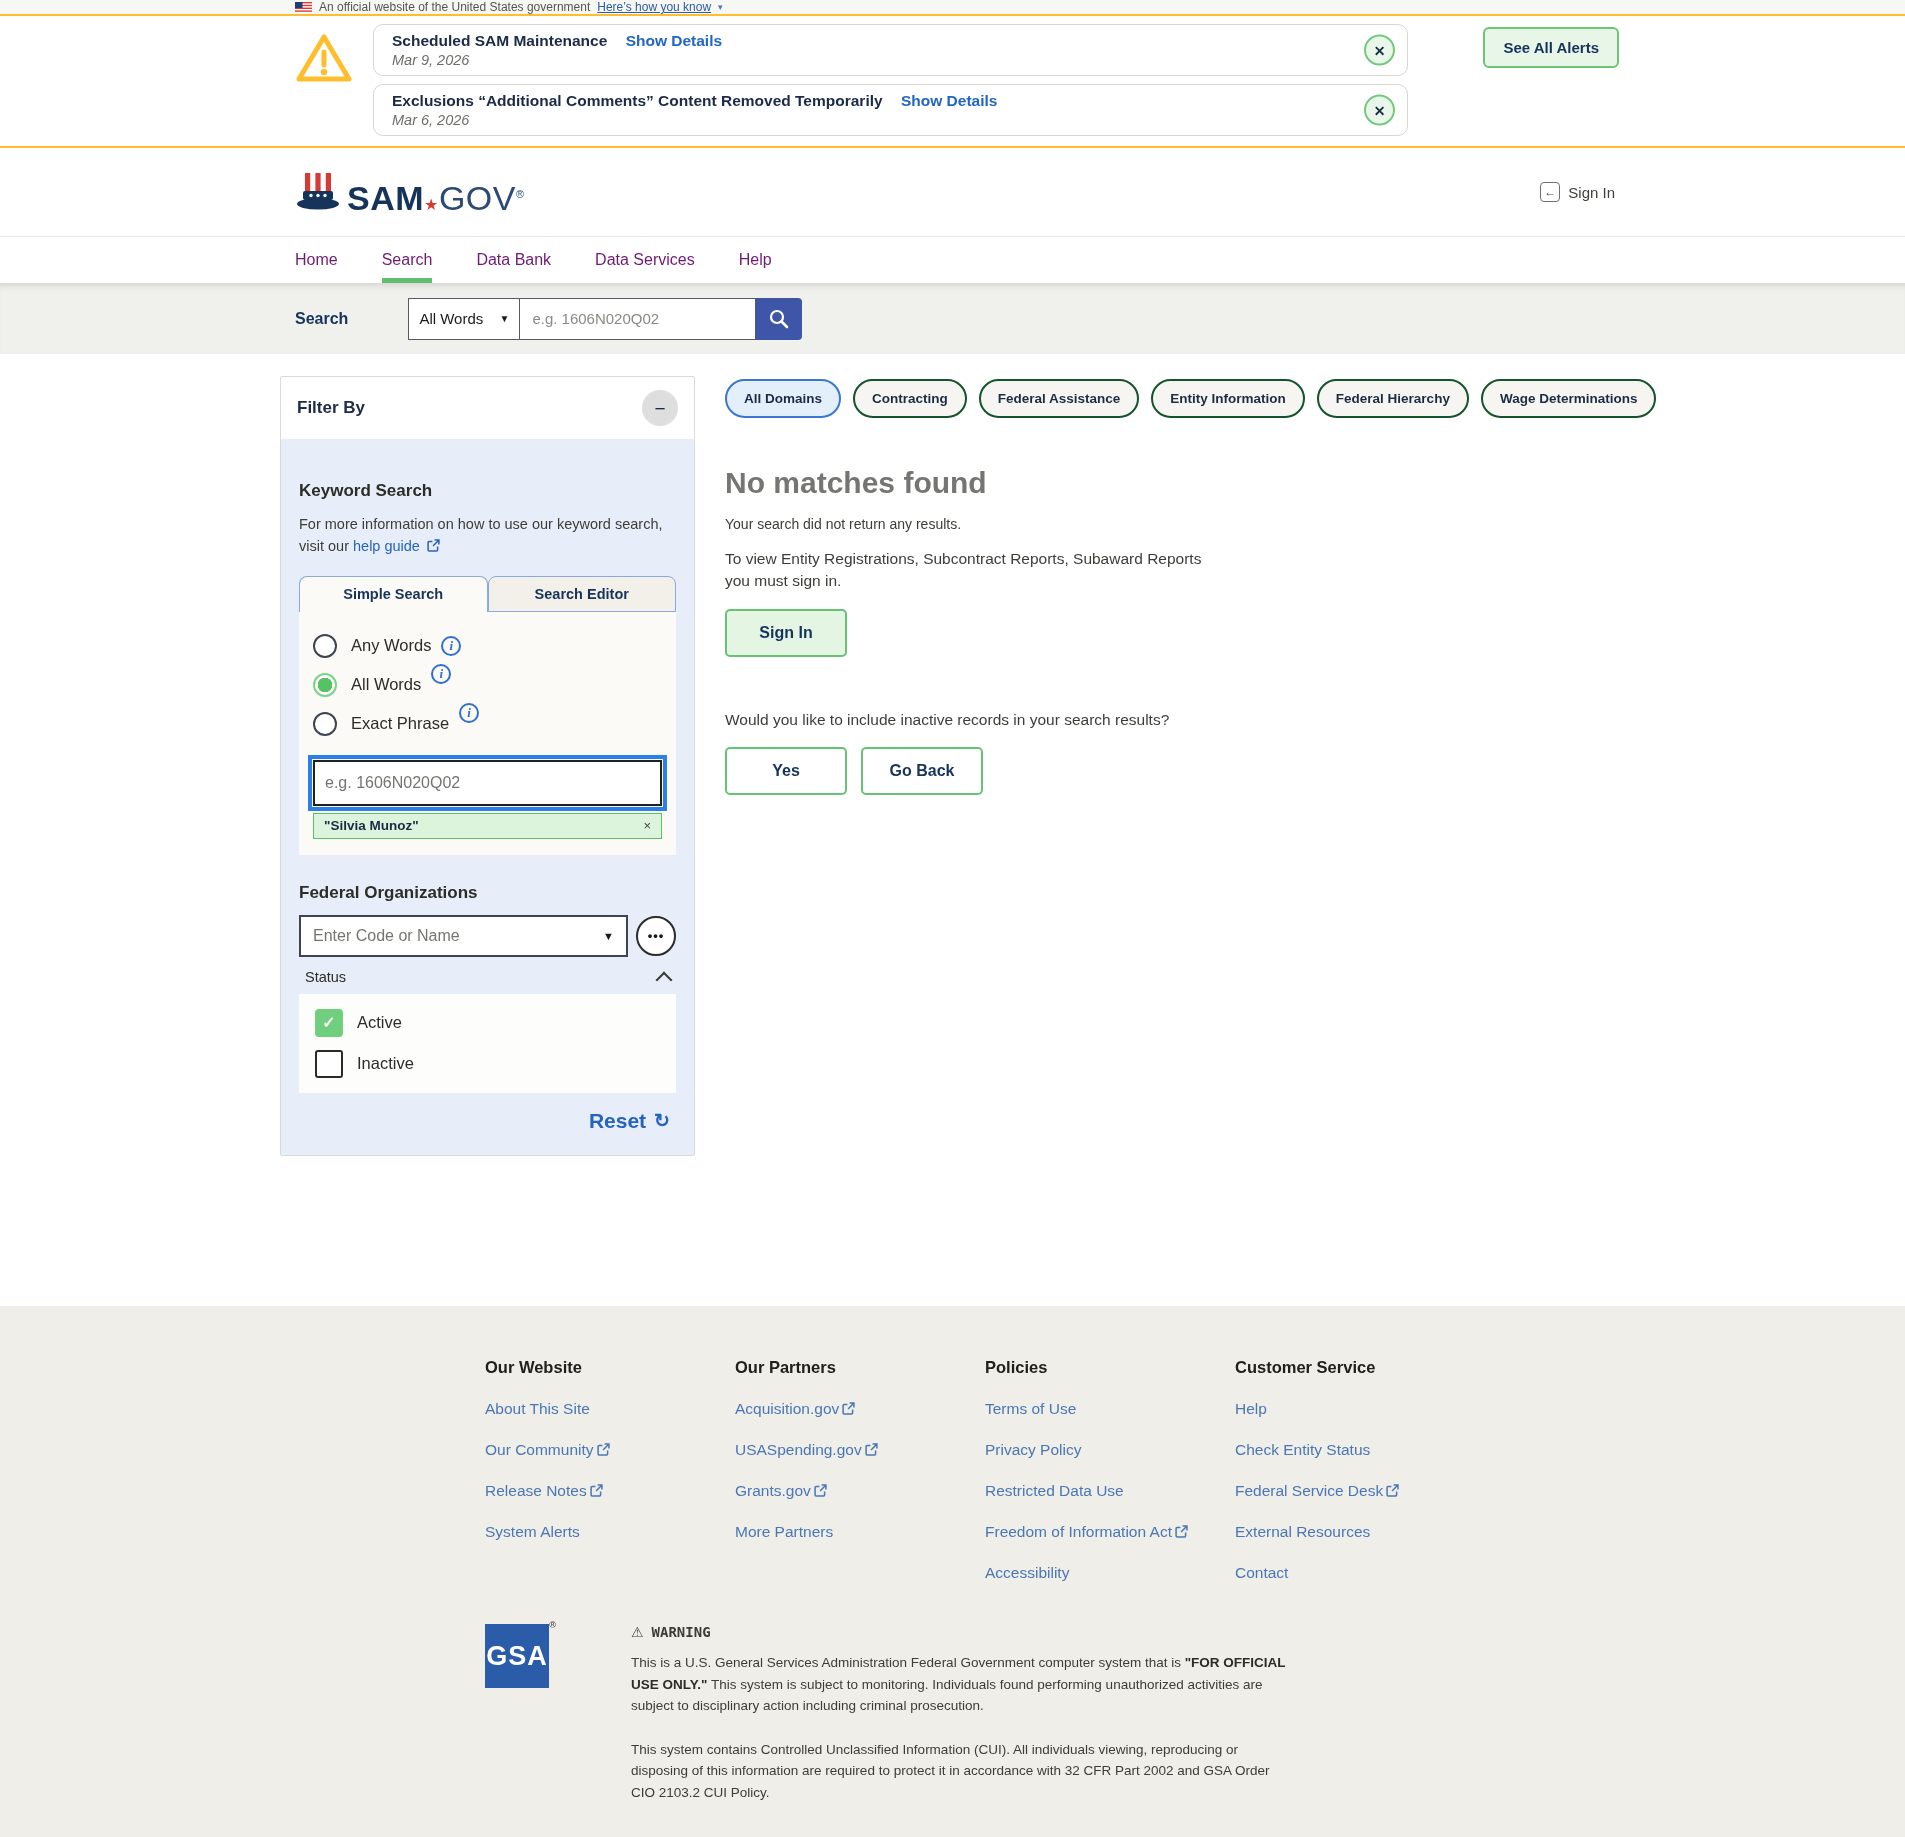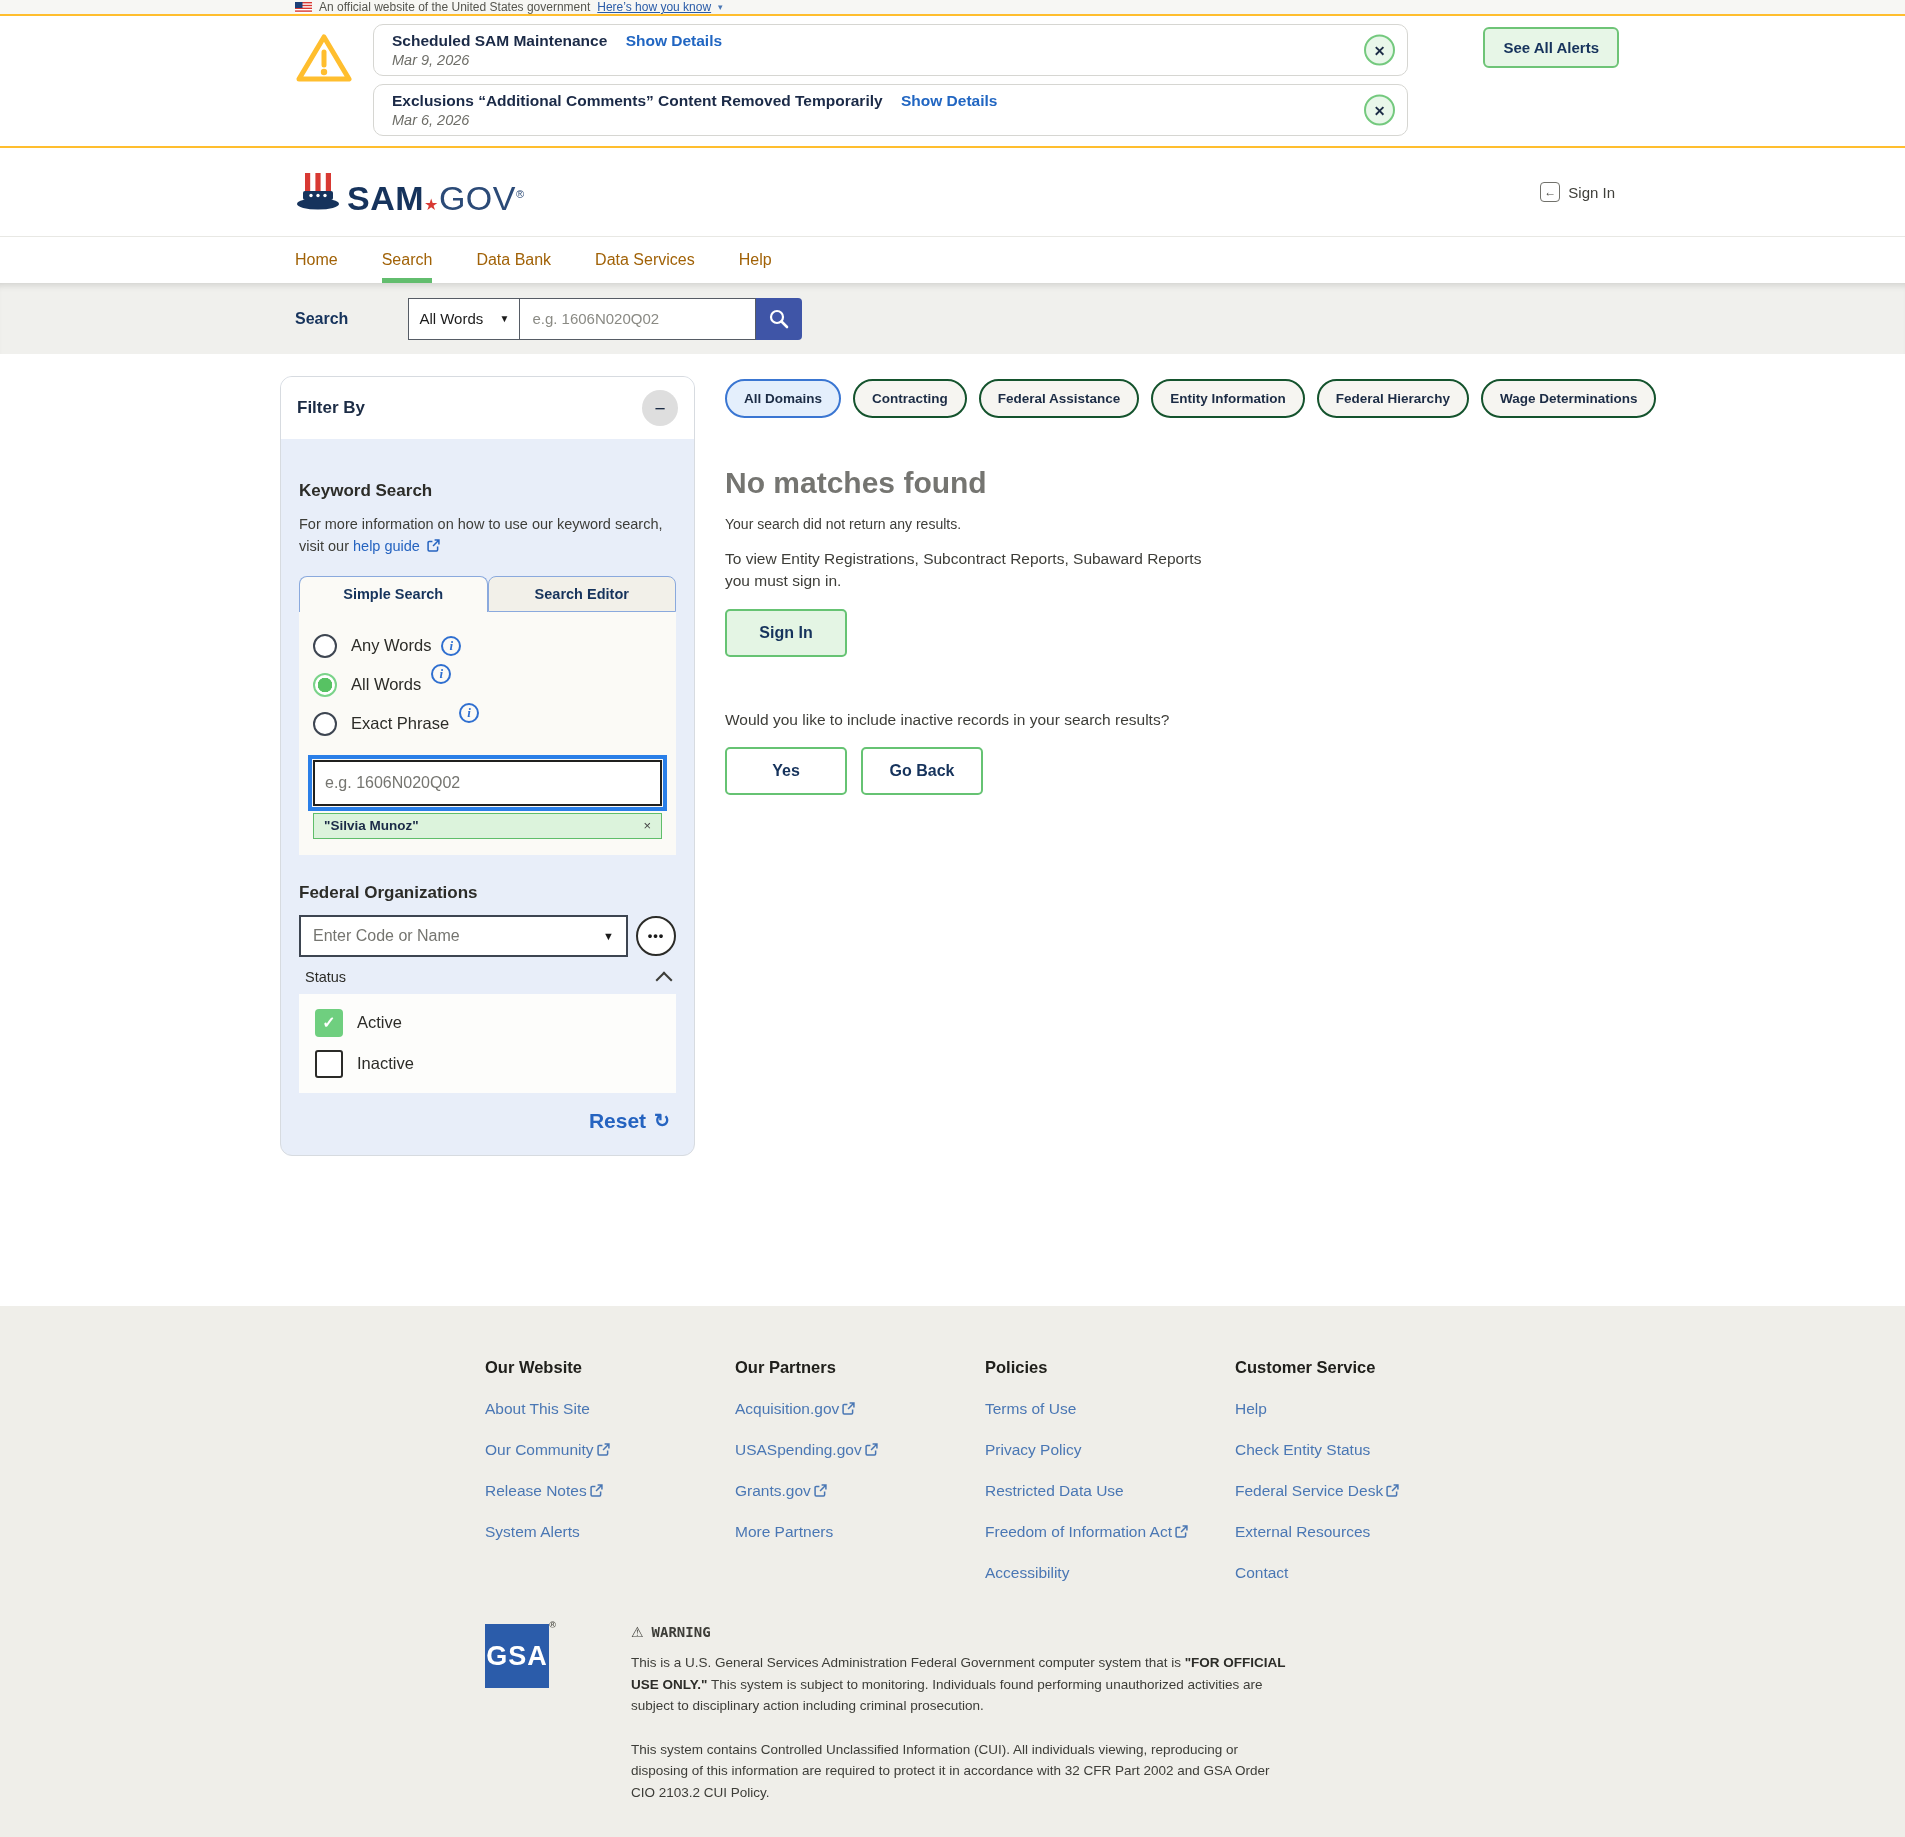--- a/index.html
+++ b/index.html
@@ -49,21 +49,21 @@
   .brand-gov { color: #2b4a77; }
   .brand-reg { font-size: 11px; color: #2b4a77; vertical-align: super; }
   .signin-top { margin-left: auto; margin-right: 10px; display: flex; align-items: center; gap: 8px;
     font-size: 15px; color: #3f3f3a; cursor: pointer; }
   .signin-box { width: 20px; height: 20px; border: 1.5px solid #71716b; border-radius: 4px;
     display: flex; align-items: center; justify-content: center; font-size: 12px; color: #4a4a44; }
 
   
   .nav { height: 47px; border-top: 1px solid #e8e8e4; background: #fff; }
   .nav .container { display: flex; gap: 44px; padding-left: 15px; height: 100%; }
-  .nav-item { font-size: 16px; color: #a16207; display: flex; align-items: center; cursor: pointer;
+  .nav-item { font-size: 16px; color: #701a75; display: flex; align-items: center; cursor: pointer;
     border-bottom: 5px solid transparent; padding-top: 4px; }
   .nav-item.active { border-bottom-color: #62bd6e; }
 
   
   .search-strip { height: 71px; background: #f0f0ed; box-shadow: inset 0 7px 7px -5px rgba(0,0,0,.14); }
   .search-strip .container { display: flex; align-items: center; height: 100%; padding-left: 15px; }
   .search-label { font-size: 16px; font-weight: bold; color: #16335c; }
   .search-group { display: flex; margin-left: 60px; align-items: stretch; height: 42px; }
   .mode-select { width: 112px; background: #fff; border: 1px solid #565c65; display: flex;
     align-items: center; padding: 0 10px; font-size: 15px; color: #1b1b1b; cursor: pointer; }
@@ -72,21 +72,21 @@
     font-size: 15px; font-family: inherit; color: #1b1b1b; }
   .search-input::placeholder { color: #8a8a84; }
   .search-btn { width: 46px; background: #3f55a7; border: none; border-radius: 0 4px 4px 0;
     display: flex; align-items: center; justify-content: center; cursor: pointer; }
 
   
   .main { background: #fff; min-height: 952px; }
   .main .container { display: flex; align-items: flex-start; padding-top: 22px; }
 
   
-  .filter { width: 415px; flex: none; border: 1px solid #d7dbe0; border-radius: 12px; overflow: hidden; background: #e8eef9; }
+  .filter { width: 415px; flex: none; border: 1px solid #d7dbe0; border-radius: 2px; overflow: hidden; background: #e8eef9; }
   .filter-head { background: #fff; padding: 13px 16px; display: flex; align-items: center; justify-content: space-between; }
   .filter-title { font-size: 17px; font-weight: bold; color: #1c2c45; }
   .collapse-btn { width: 36px; height: 36px; border-radius: 50%; background: #dedede; border: none;
     font-size: 19px; color: #1c2c45; cursor: pointer; line-height: 1; }
   .filter-body { padding: 26px 18px 14px; }
   .kw-head { font-size: 17px; font-weight: bold; color: #2c2c28; margin-top: 16px; }
   .kw-info { font-size: 14.5px; color: #3d3d38; line-height: 1.55; margin-top: 12px; }
   .link-blue { color: #2563c0; cursor: pointer; }
   .ext { display: inline-block; width: 13px; height: 13px; vertical-align: -1px; margin-left: 3px; }
   .tabs { display: flex; margin-top: 18px; }

